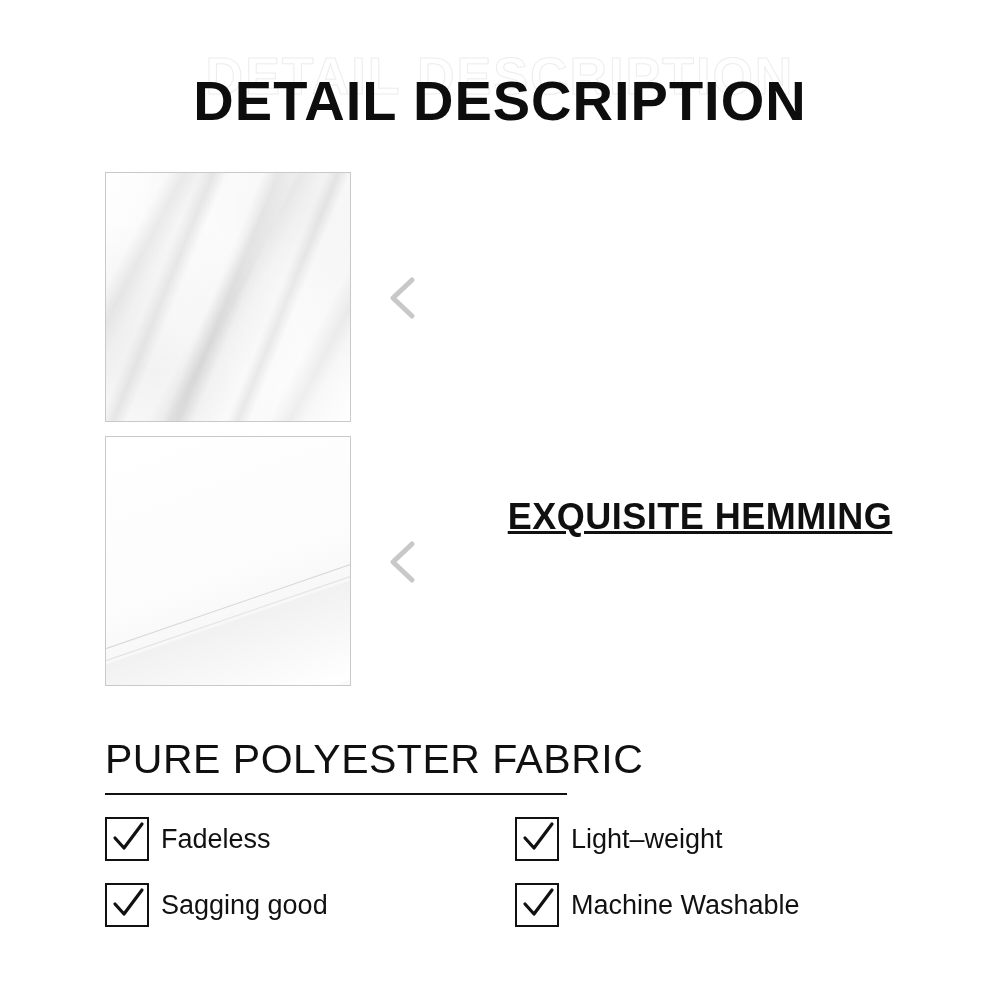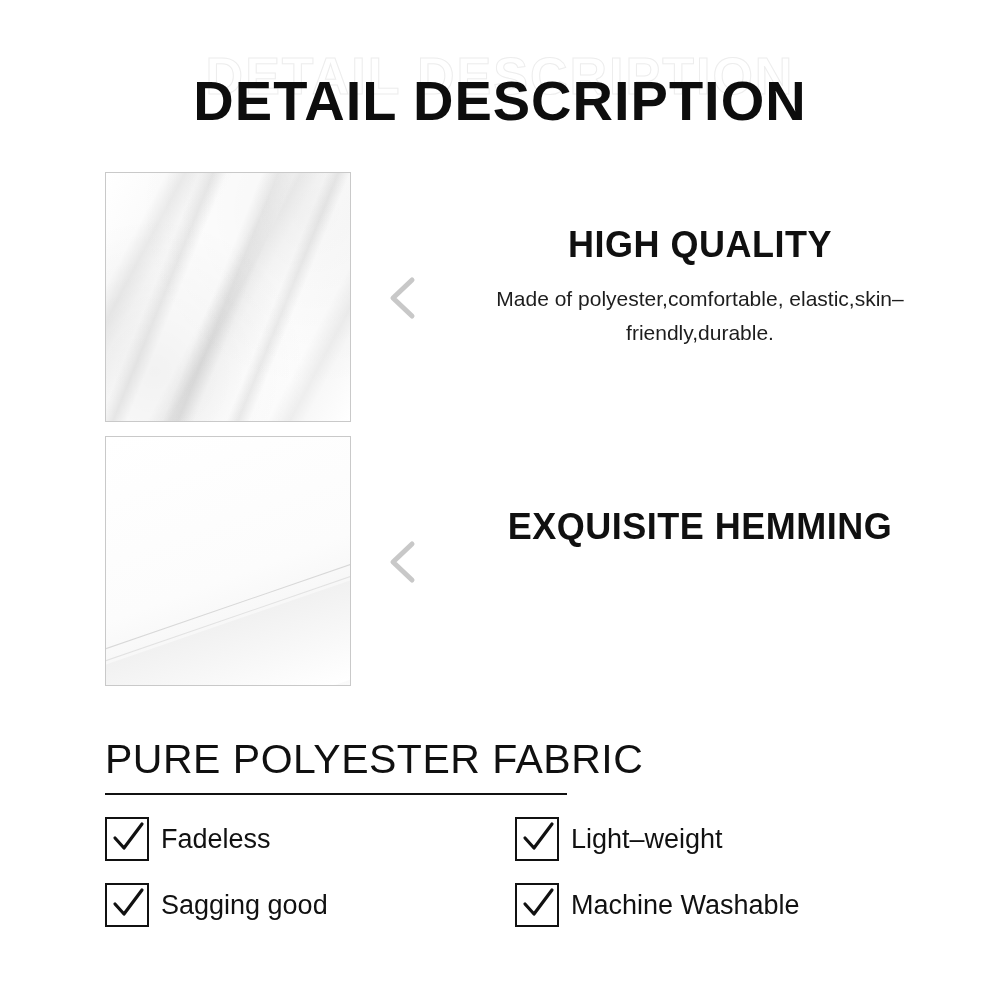--- a/index.html
+++ b/index.html
@@ -142,21 +142,21 @@
     white-space: nowrap;
   }
   .feature-desc {
     margin-top: 16px;
     font-size: 21px;
     line-height: 1.62;
     color: #1d1d1d;
     font-weight: 400;
   }
   .f1-text { top: 52px; }
-  .f2-text { top: 70px; }
+  .f2-text { top: 60px; text-decoration: underline; }
 
   
   .fabric-section {
     position: absolute;
     left: 105px;
     top: 736px;
     width: 790px;
   }
   .fabric-heading {
     font-size: 41px;
@@ -216,24 +216,20 @@
       <div class="fold f3"></div>
     </div>
   </div>
 
   <div class="arrow">
     <svg width="34" height="44" viewBox="0 0 34 44">
       <polyline points="26,4 7,22 26,40" fill="none" stroke="#c8c8c8" stroke-width="5" stroke-linecap="round" stroke-linejoin="round"></polyline>
     </svg>
   </div>
 
-  <div class="feature-text f1-text">
-    <div class="feature-title">HIGH QUALITY</div>
-    <div class="feature-desc">Made of polyester,comfortable, elastic,skin–friendly,durable.</div>
-  </div>
 </div>
 
 <div class="feature feature-2">
   <div class="photo">
     <div class="fabric-b">
       <div class="hem-edge"></div>
       <div class="hem-line h1"></div>
       <div class="hem-line h2"></div>
     </div>
   </div>

